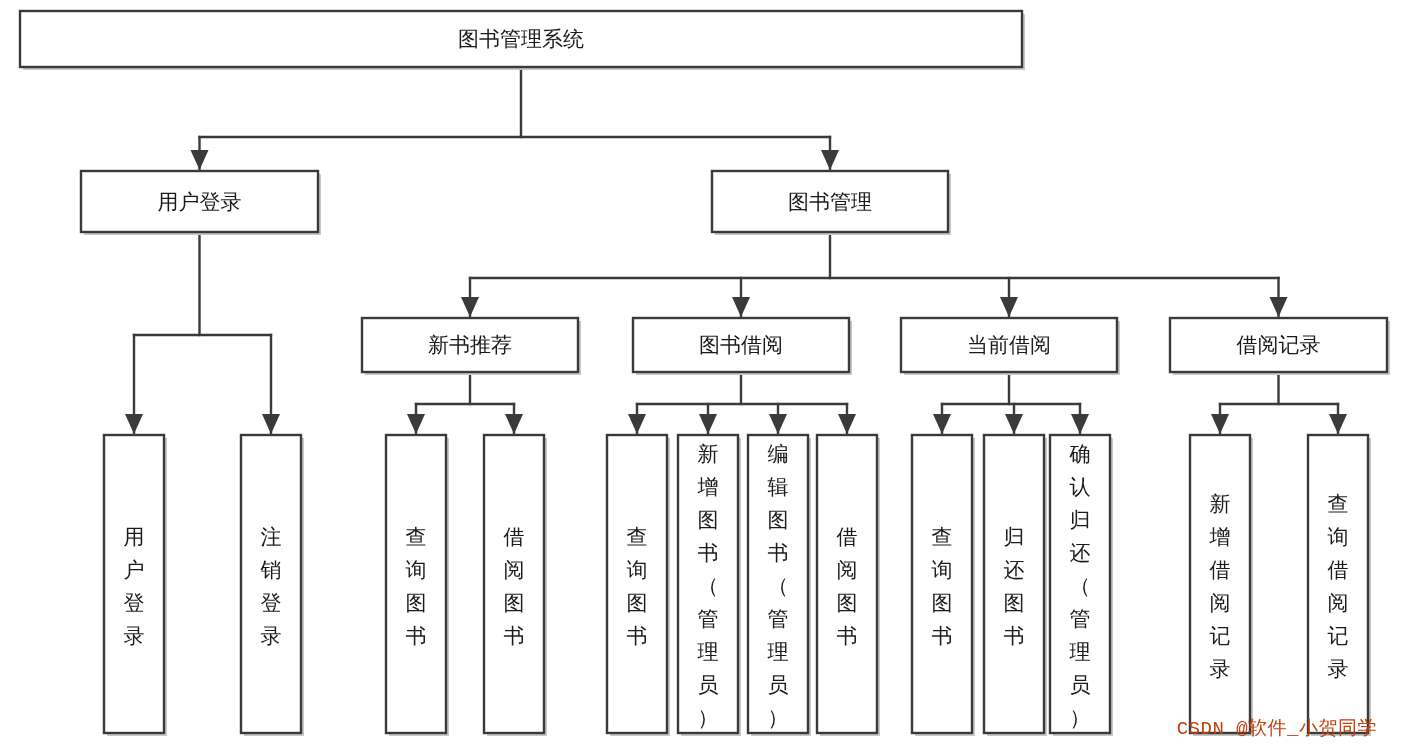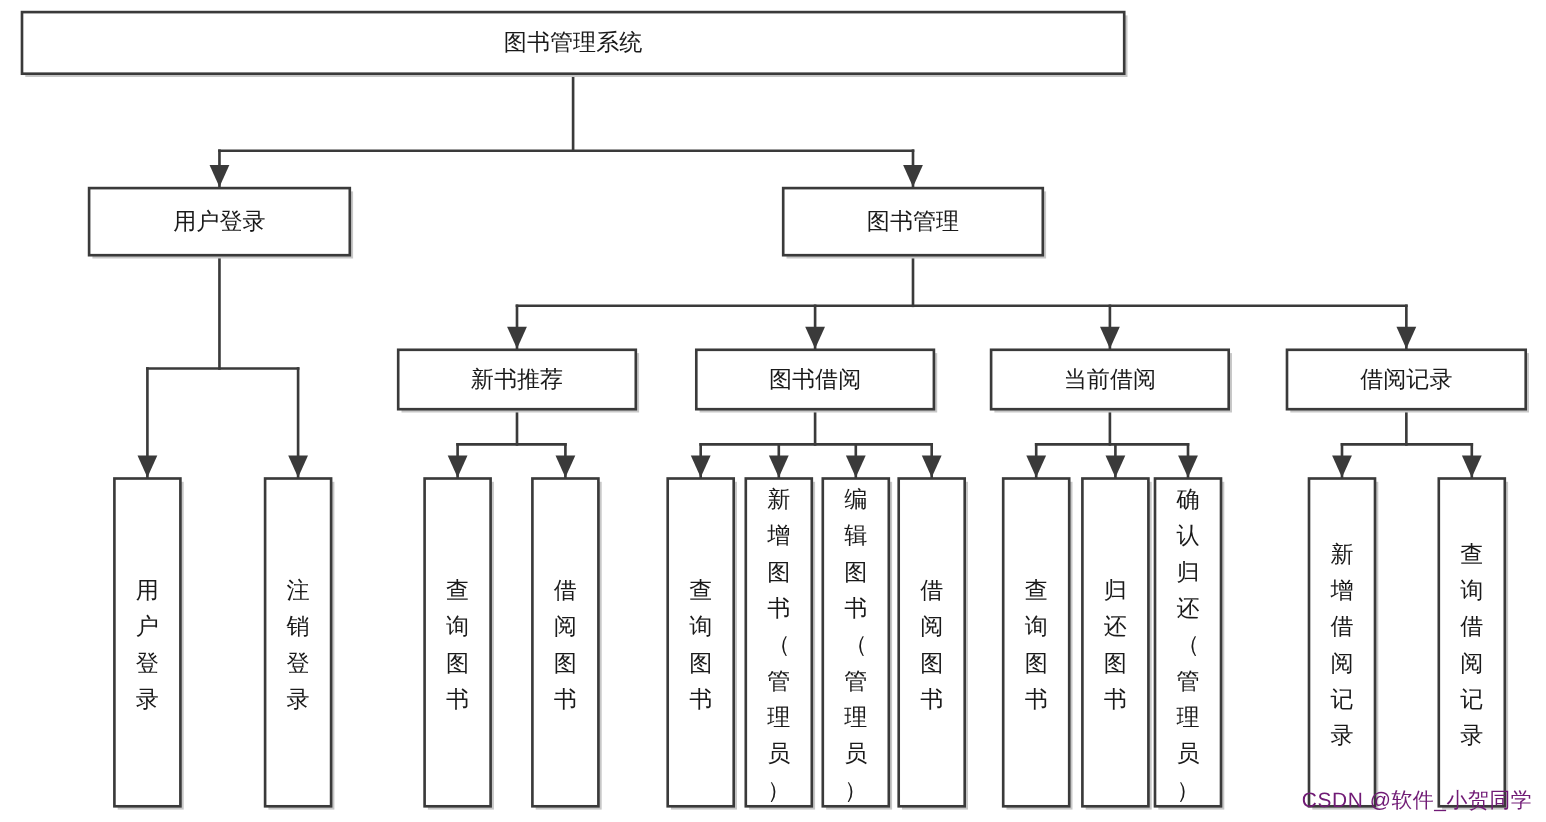--- a/index.html
+++ b/index.html
@@ -53,25 +53,25 @@
     dominant-baseline: middle;
   }
   .node-label-vertical {
     font-family: "DejaVu Sans", "Liberation Sans", sans-serif;
     font-size: 21px;
     fill: #1a1a1a;
     text-anchor: middle;
   }
   .watermark {
     position: absolute;
-    right: 12px;
+    right: 28px;
     bottom: 6px;
-    font-family: Liberation Sans, sans-serif;
+    font-family: Liberation Mono, monospace;
     font-size: 19px;
-    color: #701a75;
+    color: #c2410c;
     letter-spacing: 0.5px;
     white-space: nowrap;
     pointer-events: none;
   }
 </style>
 </head>
 <body>
 
 <div id="diagram-root">
 

